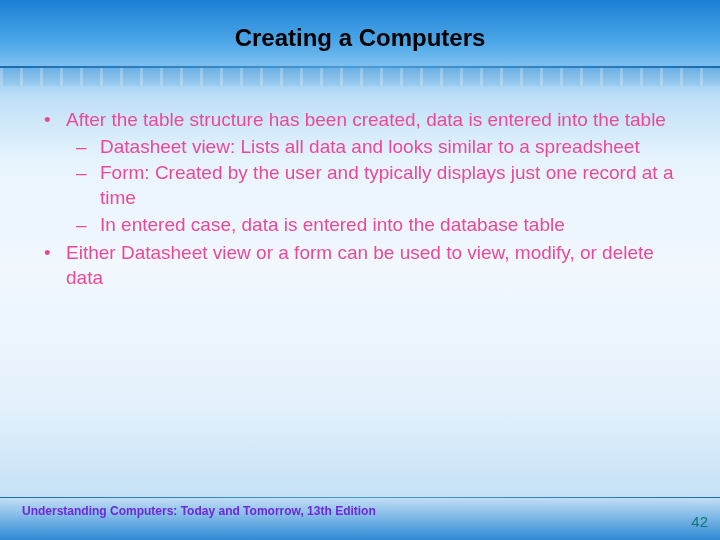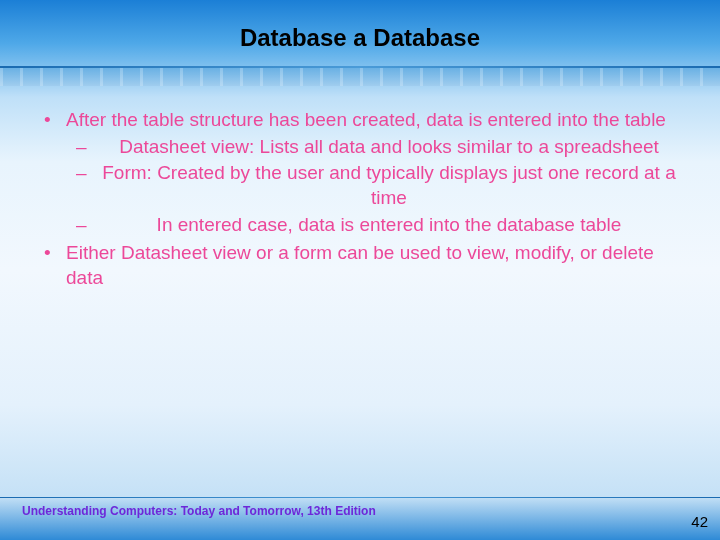--- a/index.html
+++ b/index.html
@@ -53,21 +53,21 @@
   .content ul { list-style: none; }
   .lvl1 > li { position: relative; padding-left: 24px; margin-bottom: 4px; }
   .lvl1 > li::before {
     content: "•";
     position: absolute;
     left: 2px;
     top: 0;
     font-size: 19px;
   }
   .lvl2 { margin-top: 2px; }
-  .lvl2 > li { position: relative; padding-left: 24px; margin-bottom: 2px; margin-left: 10px; text-align: center; }
+  .lvl2 > li { position: relative; padding-left: 24px; margin-bottom: 2px; margin-left: 10px; }
   .lvl2 > li::before {
     content: "–";
     position: absolute;
     left: 0;
     top: 0;
     font-size: 19px;
   }
   .footer {
     position: absolute;
     left: 0;
@@ -83,29 +83,29 @@
   .foot-text {
     font-size: 12px;
     font-weight: bold;
     color: #6d28d9;
     padding-left: 22px;
   }
   .page-num {
     position: absolute;
     right: 12px;
     bottom: 10px;
-    color: #000000;
+    color: #0f766e;
     font-size: 15px;
     text-align: center;
   }
 </style>
 </head>
 <body>
 
-<div class="title">Database a Database</div>
+<div class="title">Creating a Computers</div>
 <div class="divider"></div>
 <div class="decoband"></div>
 
 <div class="content">
   <ul class="lvl1">
     <li>
       <span>After the table structure has been created, data is entered into the table</span>
       <ul class="lvl2">
         <li>
           <span>Datasheet view: Lists all data and looks similar to a spreadsheet</span>

